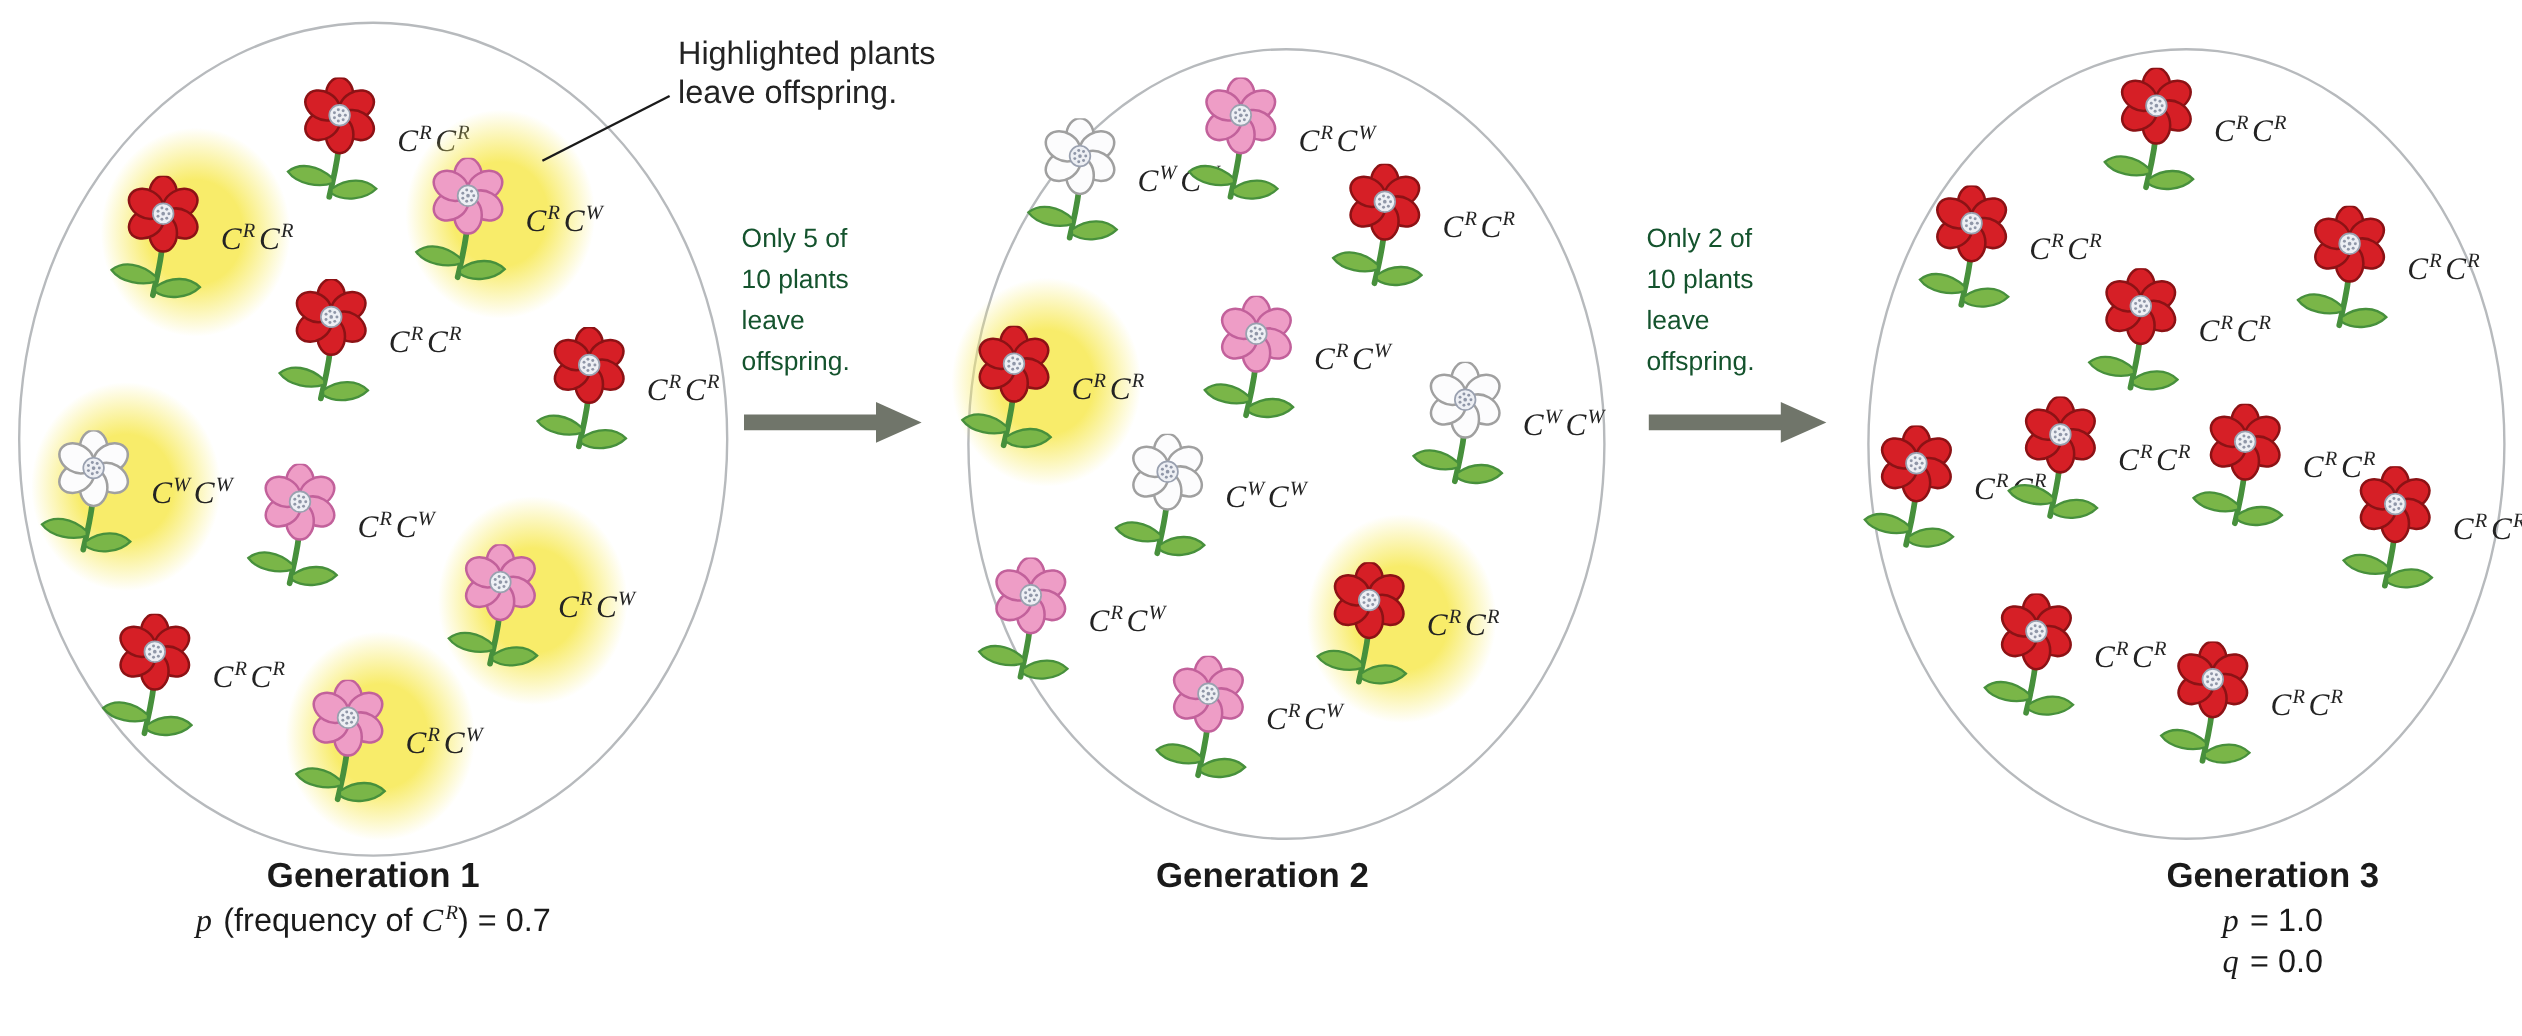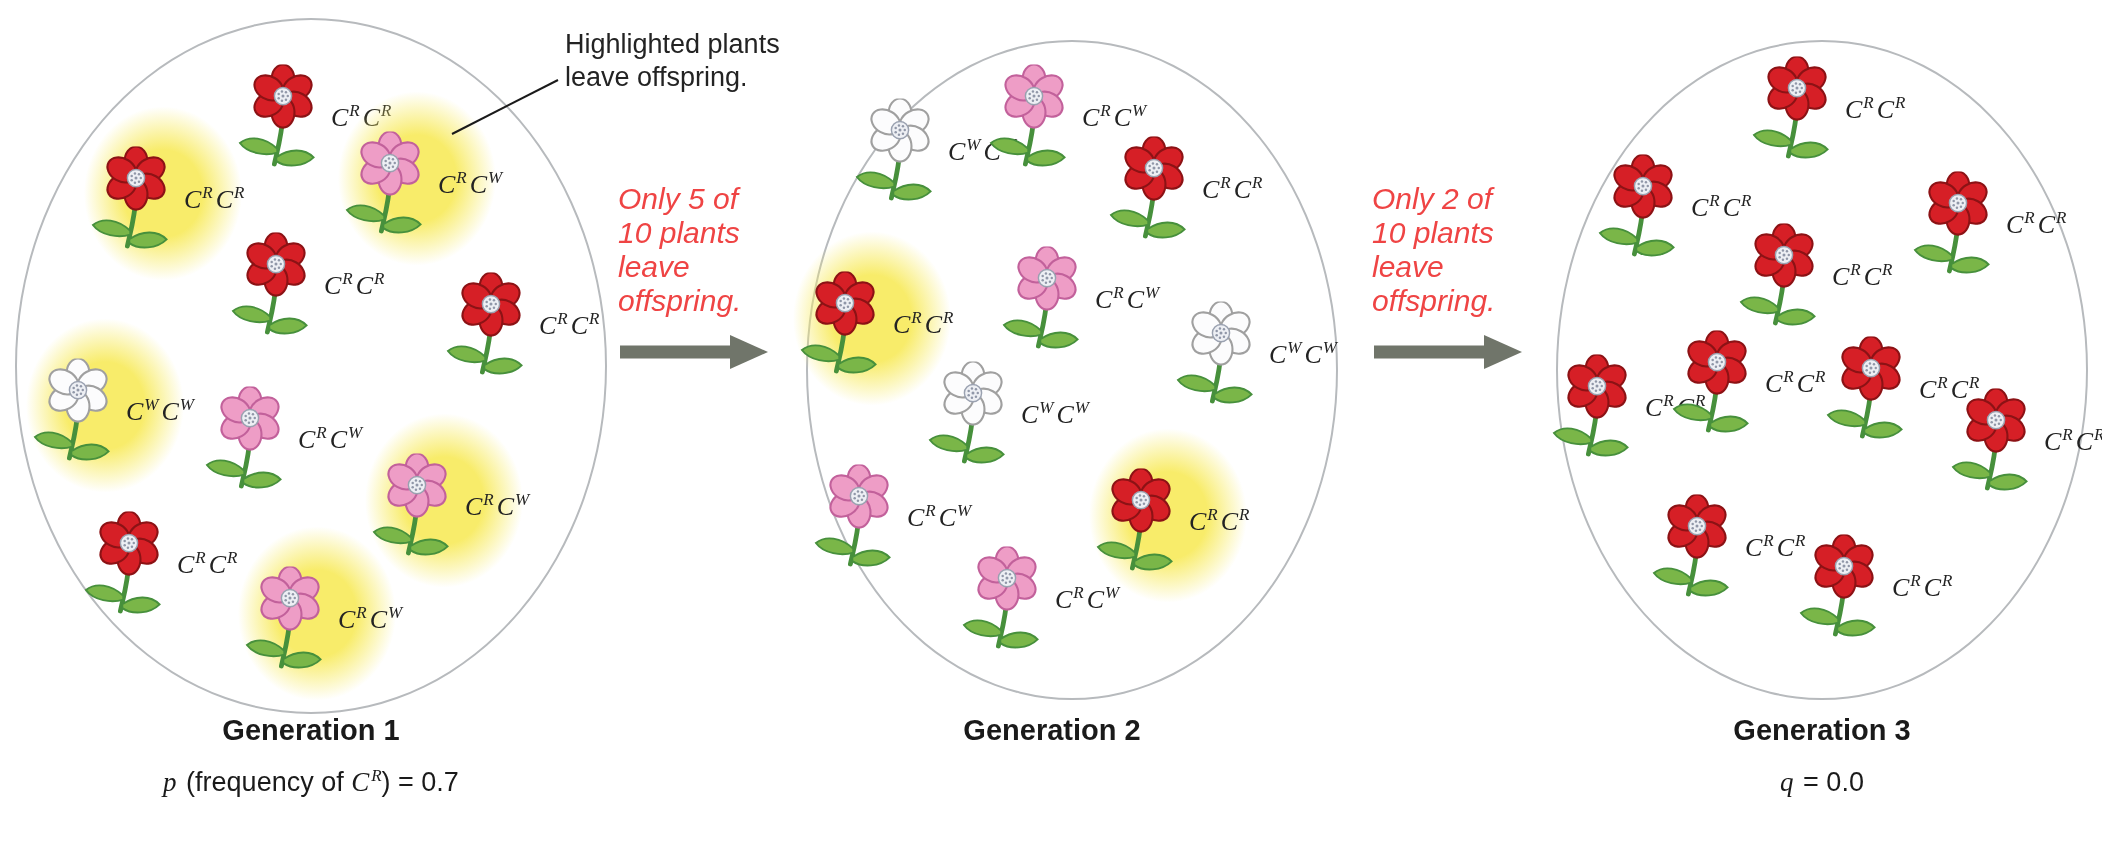--- a/index.html
+++ b/index.html
@@ -45,25 +45,25 @@
   .annotation {
     position:absolute;
     left:565px; top:28px;
     font-size:27px; line-height:33px;
     color:#232323;
   }
 
   .overlay { position:absolute; left:0; top:0; pointer-events:none; }
 
   .arrow-unit { position:absolute; width:170px; }
-  .arrow-label { font-size:30px; line-height:34px; color:#ef4444;font-style:italic; }
+  .arrow-label { font-size:22px; line-height:34px; color:#14532d; }
   .arrow-graphic { margin-top:14px; line-height:0; }
 
   .caption { position:absolute; text-align:center; color:#1a1a1a; }
-  .cap-title { font-weight:bold; font-size:29px; margin-bottom:18px; }
+  .cap-title { font-weight:bold; font-size:29px; margin-bottom:3px; }
   .cap-line { font-size:27px; line-height:34px; }
   .seg-var  { font-family:"Liberation Serif", serif; font-style:italic; padding-right:2px; }
   .seg-sup  { font-family:"Liberation Serif", serif; font-style:italic; font-size:17px; vertical-align:super; line-height:0; }
   .seg-plain{ font-family:"Liberation Sans", sans-serif; }
 </style>
 </head>
 <body>
 
 <div class="canvas">
 
@@ -812,18 +812,19 @@
 
   <div class="caption" style="left:31px; top:714px; width:560px;">
     <div class="cap-title">Generation 1</div>
     <div class="cap-line"><span class="seg-var">p</span><span class="seg-plain"> (frequency of </span><span class="seg-var">C</span><sup class="seg-sup">R</sup><span class="seg-plain">) = 0.7</span></div>
   </div>
 
   <div class="caption" style="left:852px; top:714px; width:400px;">
     <div class="cap-title">Generation 2</div>
   </div>
 
-  <div class="caption" style="left:1622px; top:714px; width:400px;">
+  <div class="caption" style="left:1694px; top:714px; width:400px;">
     <div class="cap-title">Generation 3</div>
+    <div class="cap-line"><span class="seg-var">p</span><span class="seg-plain"> = 1.0</span></div>
     <div class="cap-line"><span class="seg-var">q</span><span class="seg-plain"> = 0.0</span></div>
   </div>
 
 </div>
 
 </body></html>

